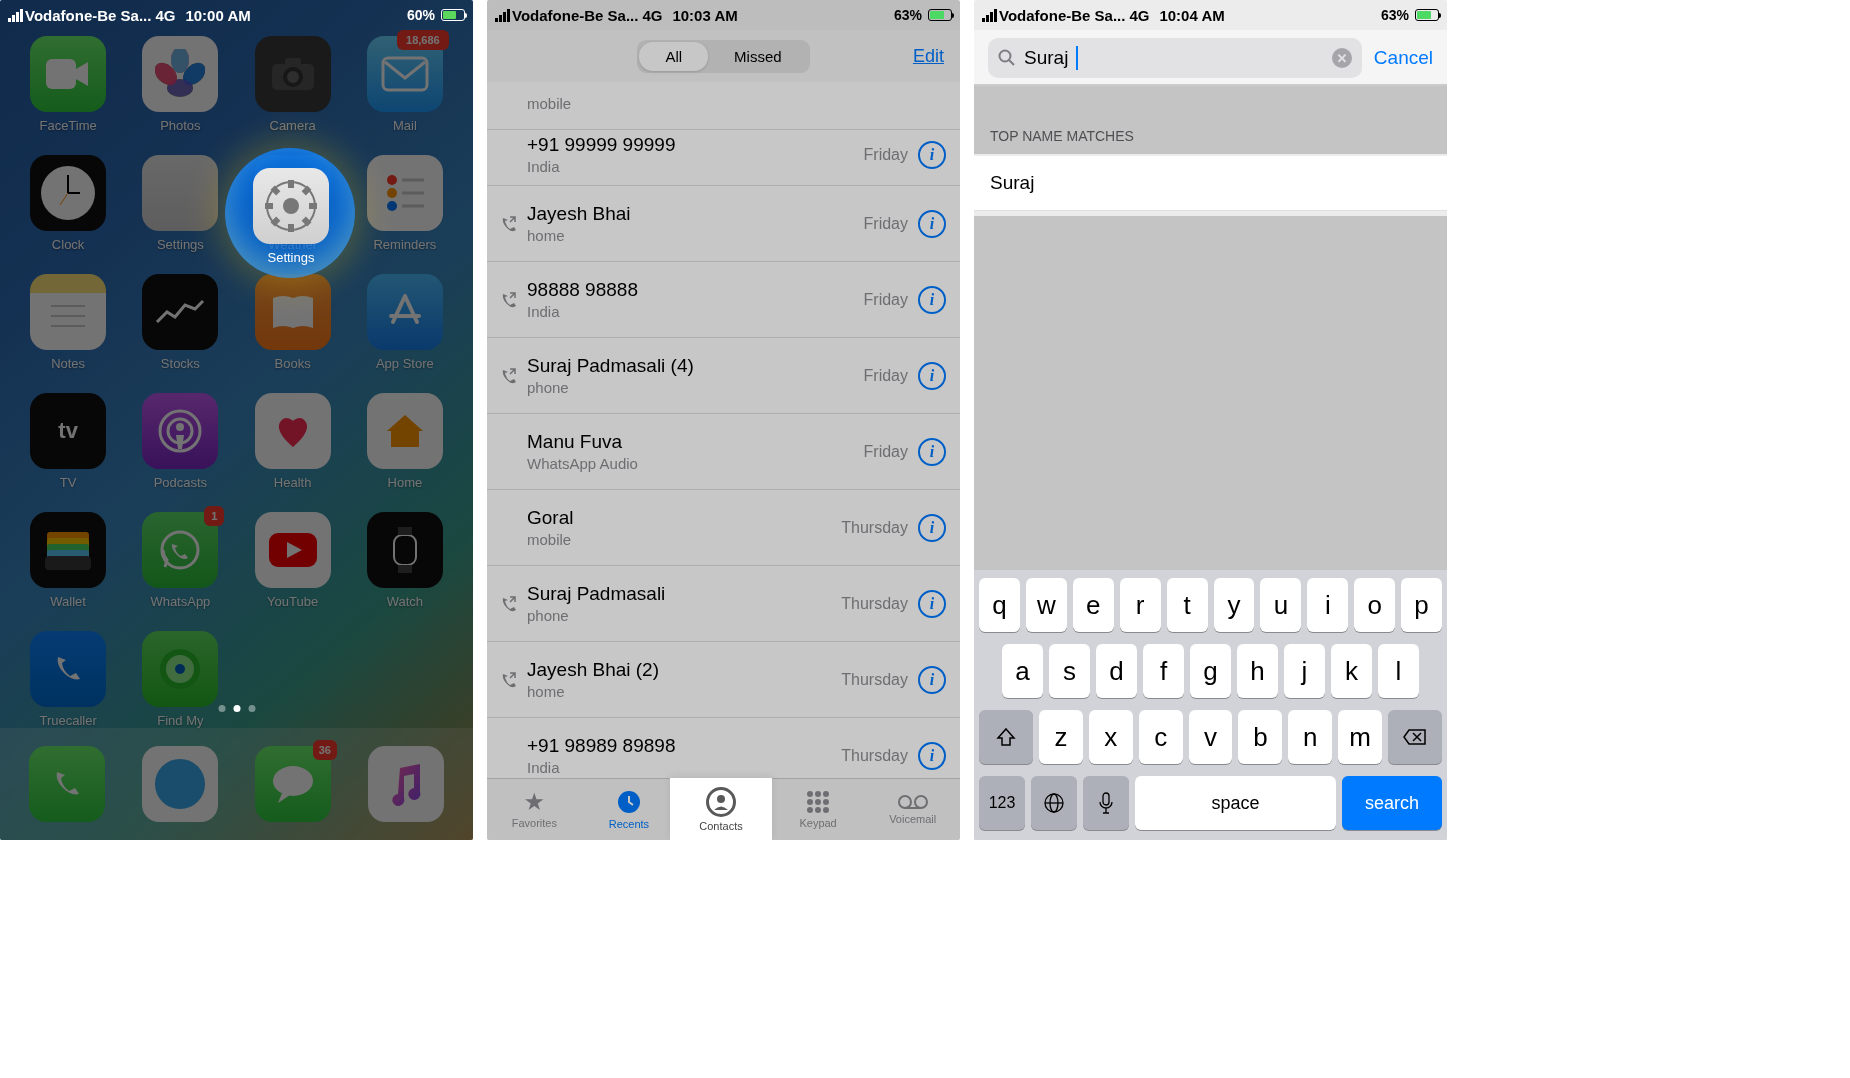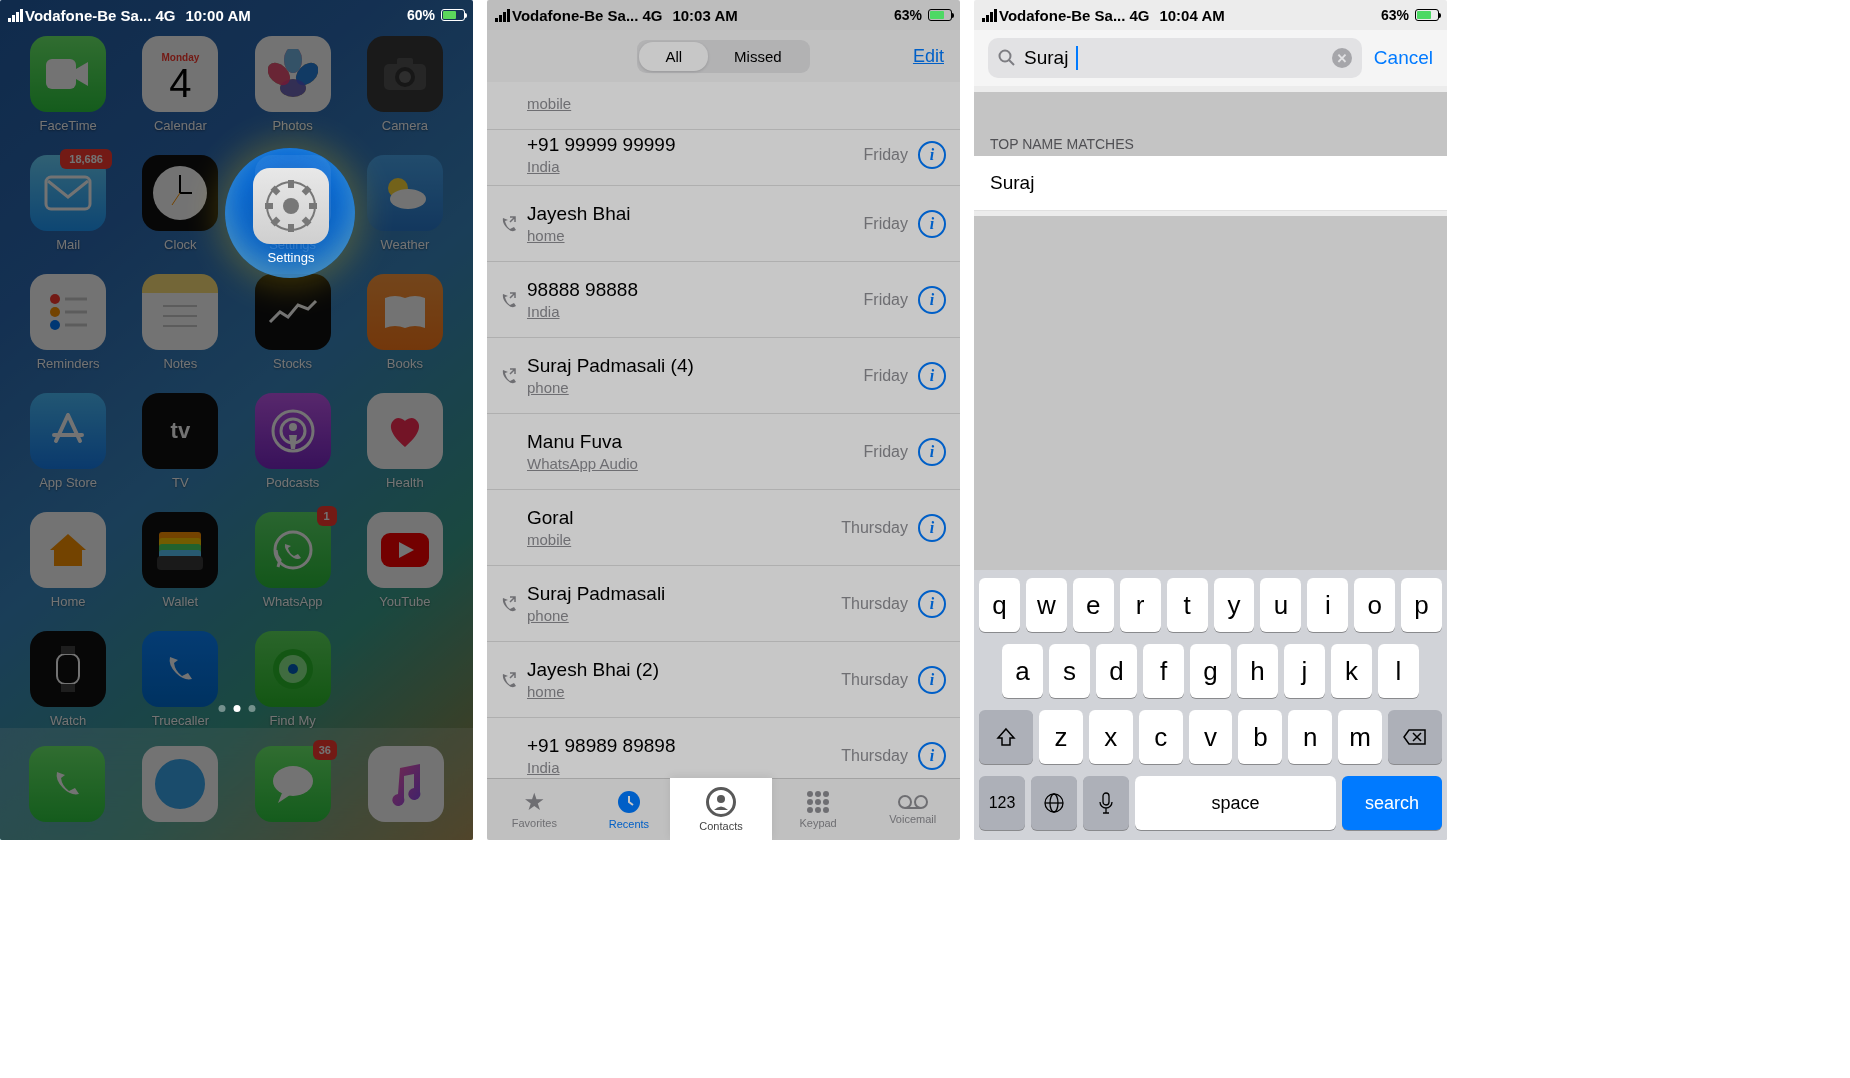--- a/index.html
+++ b/index.html
@@ -61,41 +61,41 @@
   .segmented { display: flex; background: #e4e4e6; border-radius: 9px; padding: 2px; }
   .segmented .seg { padding: 6px 26px; font-size: 15px; border-radius: 14px; color: #000; }
   .segmented .seg.active { background: #fff; box-shadow: 0 1px 3px rgba(0,0,0,0.15); font-weight: 500; }
   .edit-btn { position: absolute; right: 16px; color: #007aff; font-size: 18px; text-decoration: underline; }
   .call-list { background: #fff; }
   .call-row { display: flex; align-items: center; padding: 10px 14px 10px 12px; border-bottom: 1px solid #e0e0e0; min-height: 76px; }
   .call-row:first-child { padding-top: 4px; min-height: 48px; border-top: none;}
   .call-icon { width: 24px; color: #8e8e93; font-size: 17px; margin-right: 4px; text-align: center;}
   .call-main { flex: 1; }
   .call-name { font-size: 19px; color: #000; }
-  .call-sub { font-size: 15px; color: #8e8e93; margin-top: 2px; text-decoration: underline; }
+  .call-sub { font-size: 15px; color: #8e8e93; margin-top: 2px; }
   .call-time { font-size: 16px; color: #8e8e93; margin-right: 10px; }
   .info-btn { width: 28px; height: 28px; border: 2px solid #007aff; border-radius: 50%; display: flex; align-items: center; justify-content: center; color: #007aff; font-weight: 700; font-size: 16px; font-family: Georgia, serif; font-style: italic; }
   .tab-bar { position: absolute; bottom: 0; left: 0; right: 0; height: 62px; background: #f6f6f6; border-top: 1px solid #d0d0d0; display: flex; z-index: 2; }
   .tab { flex: 1; display: flex; flex-direction: column; align-items: center; justify-content: center; gap: 3px; color: #8e8e93; font-size: 11px; position: relative; }
   .tab .ticon { font-size: 24px; line-height: 1; }
   .tab-highlight { position: absolute; bottom: 0; left: 183px; width: 102px; height: 62px; background: #fff; z-index: 7; display: flex; flex-direction: column; align-items: center; justify-content: center; gap: 3px; color: #444; font-size: 11px; box-shadow: 0 -2px 8px rgba(0,0,0,0.08); }
   .tab-highlight .ticon { width: 30px; height: 30px; border: 3px solid #595959; border-radius: 50%; display: flex; align-items: center; justify-content: center; color: #595959; }
   
   
   .search { background: #ececec; }
   .search .dim2 { position: absolute; top: 216px; left:0; right:0; bottom:0; background: rgba(0,0,0,0.17); z-index: 3; }
   .search-bar-row { display: flex; align-items: center; gap: 12px; padding: 8px 14px; background: #f5f5f5; }
   .search-field { flex: 1; height: 40px; background: #e2e2e4; border-radius: 10px; display: flex; align-items: center; padding: 0 10px; gap: 8px; }
   .search-field .mag { color: #7d7d82; font-size: 18px; }
   .search-field .input-text { font-size: 19px; color: #000; }
   .search-field .cursor { width: 2px; height: 24px; background: #007aff; animation: blink 1s infinite; }
   @keyframes blink { 50% { opacity: 0; } }
   .search-field .clear { margin-left: auto; width: 20px; height: 20px; border-radius: 50%; background: #a6a6aa; color: #e2e2e4; display: flex; align-items: center; justify-content: center; font-size: 13px; font-weight: 700; }
   .cancel-btn { color: #007aff; font-size: 19px; }
-  .search .dim-header { position: absolute; top: 92px; left:0; right:0; height: 70px; background: rgba(0,0,0,0.17); z-index: 4; display: flex; align-items: flex-end; padding: 0 16px 10px; font-size: 14px; font-weight: 500; color: #505054;}
+  .search .dim-header { position: absolute; top: 84px; left:0; right:0; height: 70px; background: rgba(0,0,0,0.17); z-index: 4; display: flex; align-items: flex-end; padding: 0 16px 10px; font-size: 14px; font-weight: 500; color: #505054;}
   .result-row { background: #fff; padding: 16px 16px; font-size: 19px; border-bottom: 1px solid #e0e0e0; position: relative; z-index: 5; }
   
   .keyboard { position: absolute; bottom: 0; left: 0; right: 0; background: #d1d3d8; padding: 8px 5px 6px; z-index: 4; }
   .kb-row { display: flex; gap: 6px; margin-bottom: 12px; justify-content: center; }
   .key { background: #fff; border-radius: 6px; box-shadow: 0 1px 0 #898a8d; height: 54px; flex: 1; display: flex; align-items: center; justify-content: center; font-size: 26px; color: #000; }
   .key.fn { background: #adb0b8; font-size: 18px; }
   .kb-row.r2 { padding: 0 23px; }
   .kb-row.r3 .key.shift, .kb-row.r3 .key.del { flex: 0 0 54px; background: #adb0b8; }
   .kb-row.r4 { gap: 6px; }
   .kb-row.r4 .key { font-size: 18px; }
@@ -133,27 +133,20 @@
 
   <div class="icon-grid">
     <div class="app">
         <div class="icon ic-facetime">
           <svg width="44" height="30" viewBox="0 0 44 30">
             <rect x="0" y="0" width="30" height="30" rx="6" fill="#fff"></rect>
             <path d="M30 10 L42 3 L42 27 L30 20 Z" fill="#fff"></path>
           </svg>
         </div>
         <span class="label">FaceTime</span>
-      </div>
-    <div class="app">
-        <div class="icon ic-calendar">
-          <span class="dow">Monday</span>
-          <span class="day">4</span>
-        </div>
-        <span class="label">Calendar</span>
       </div>
     <div class="app">
         <div class="icon ic-photos">
           <svg width="50" height="50" viewBox="0 0 50 50">
             <g transform="translate(25,25)">
               <ellipse cx="0" cy="-14" rx="9" ry="13" fill="#ff2d55" opacity="0.85"></ellipse>
               <ellipse cx="10" cy="-10" rx="9" ry="13" fill="#ff9500" opacity="0.85" transform="rotate(45)"></ellipse>
               <ellipse cx="14" cy="0" rx="9" ry="13" fill="#ffcc00" opacity="0.85" transform="rotate(90)"></ellipse>
               <ellipse cx="10" cy="10" rx="9" ry="13" fill="#4cd964" opacity="0.85" transform="rotate(135)"></ellipse>
               <ellipse cx="0" cy="14" rx="9" ry="13" fill="#5ac8fa" opacity="0.85" transform="rotate(180)"></ellipse>

